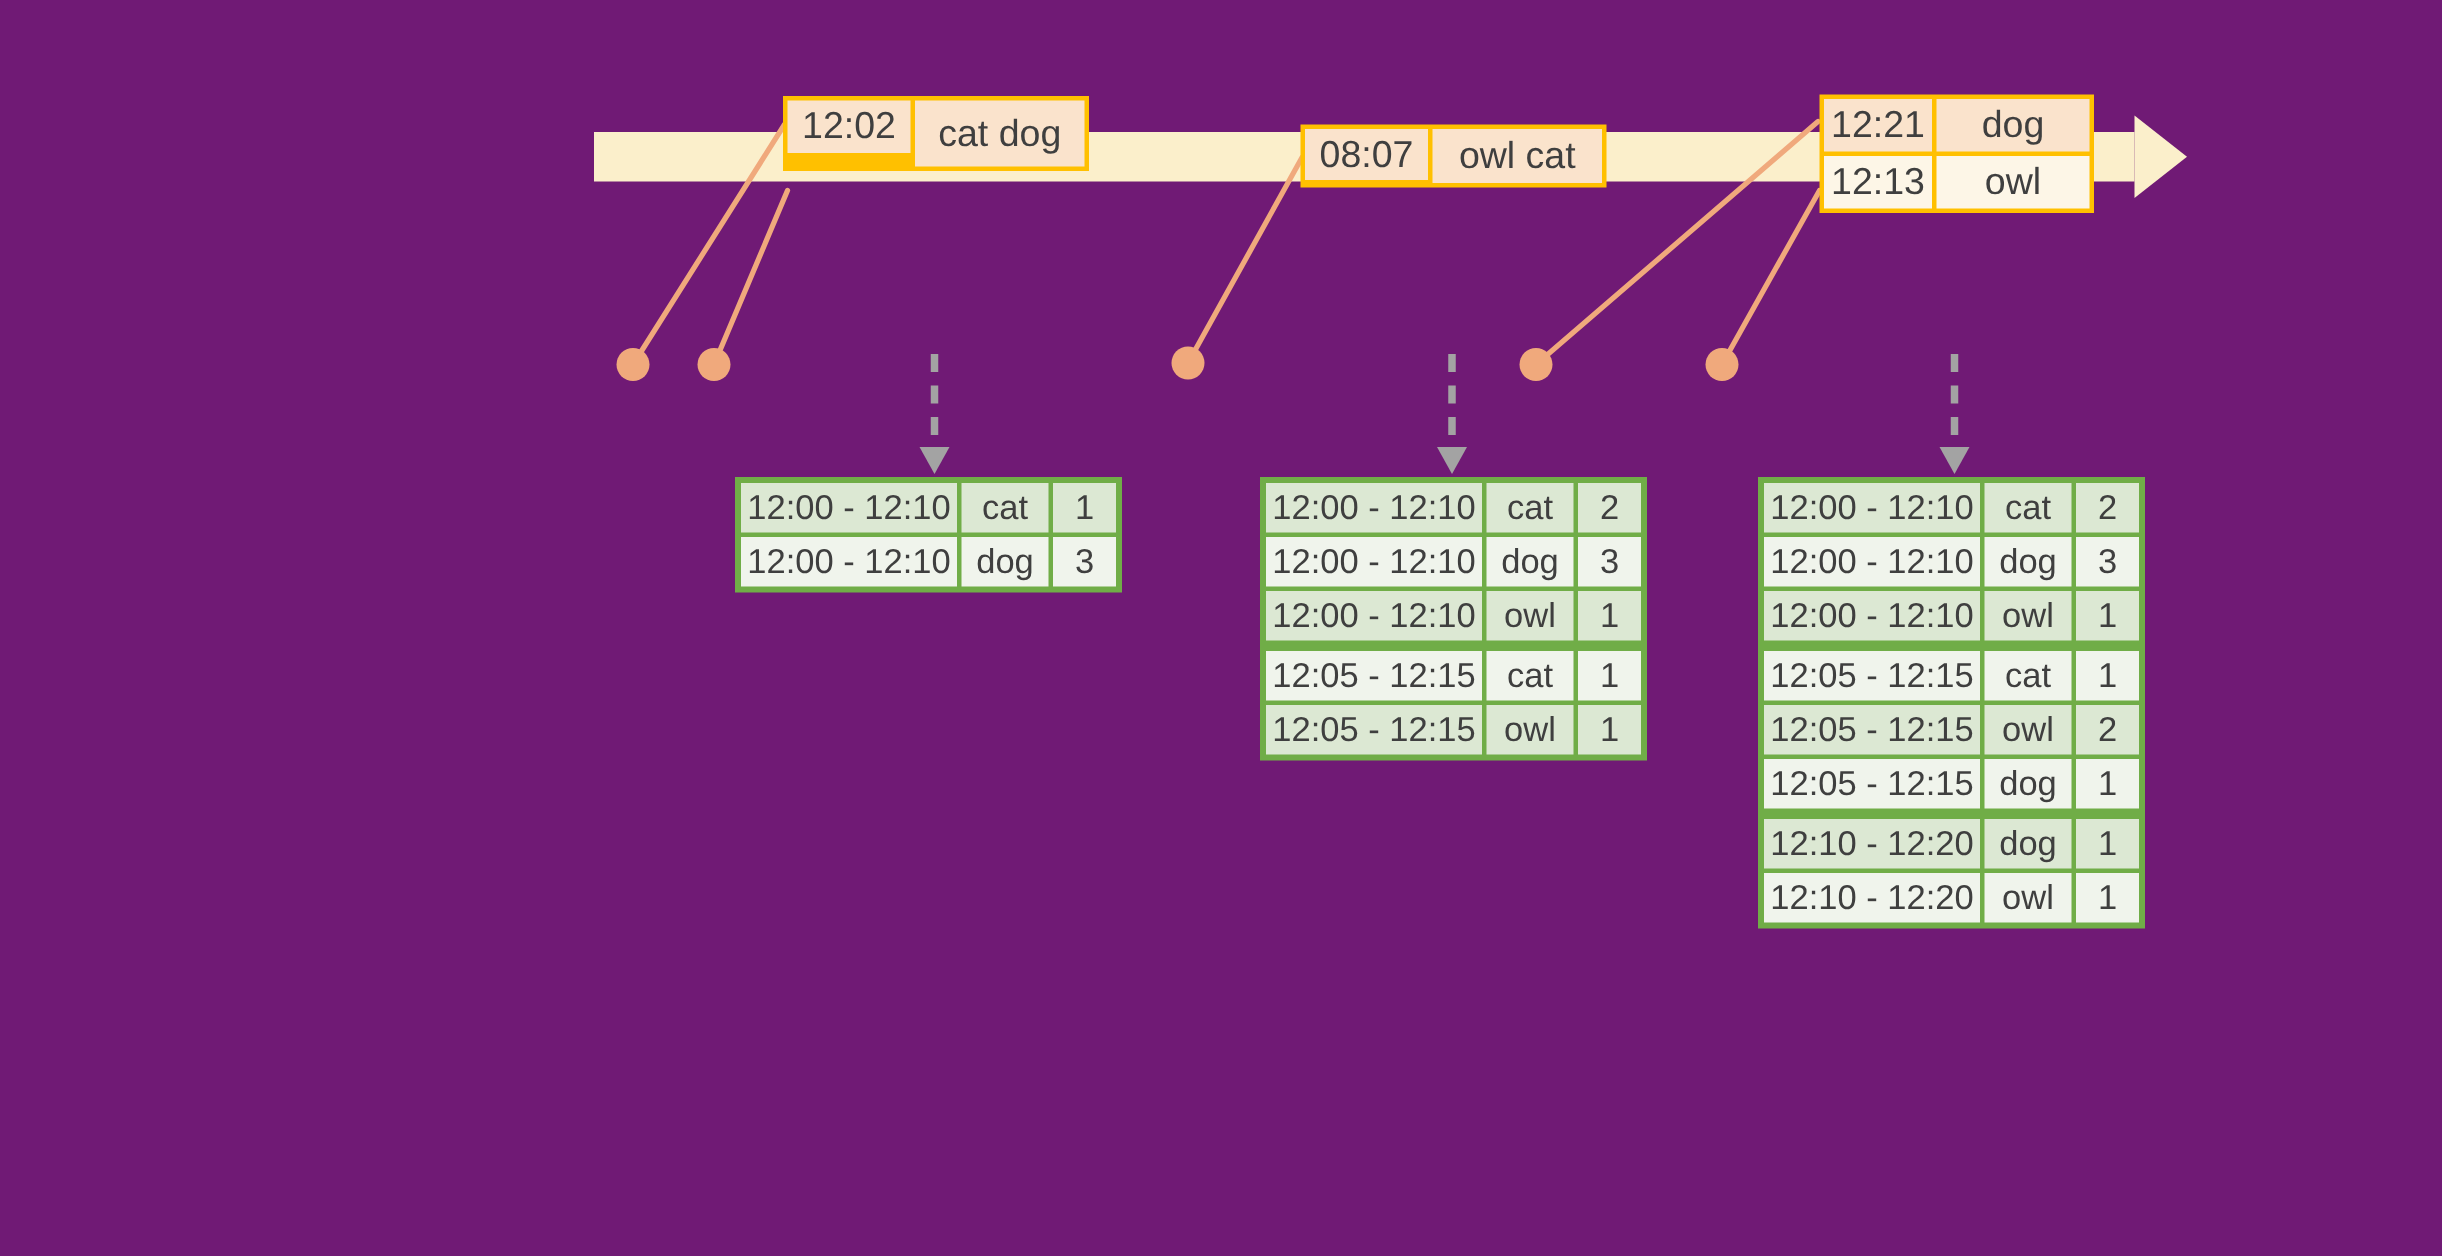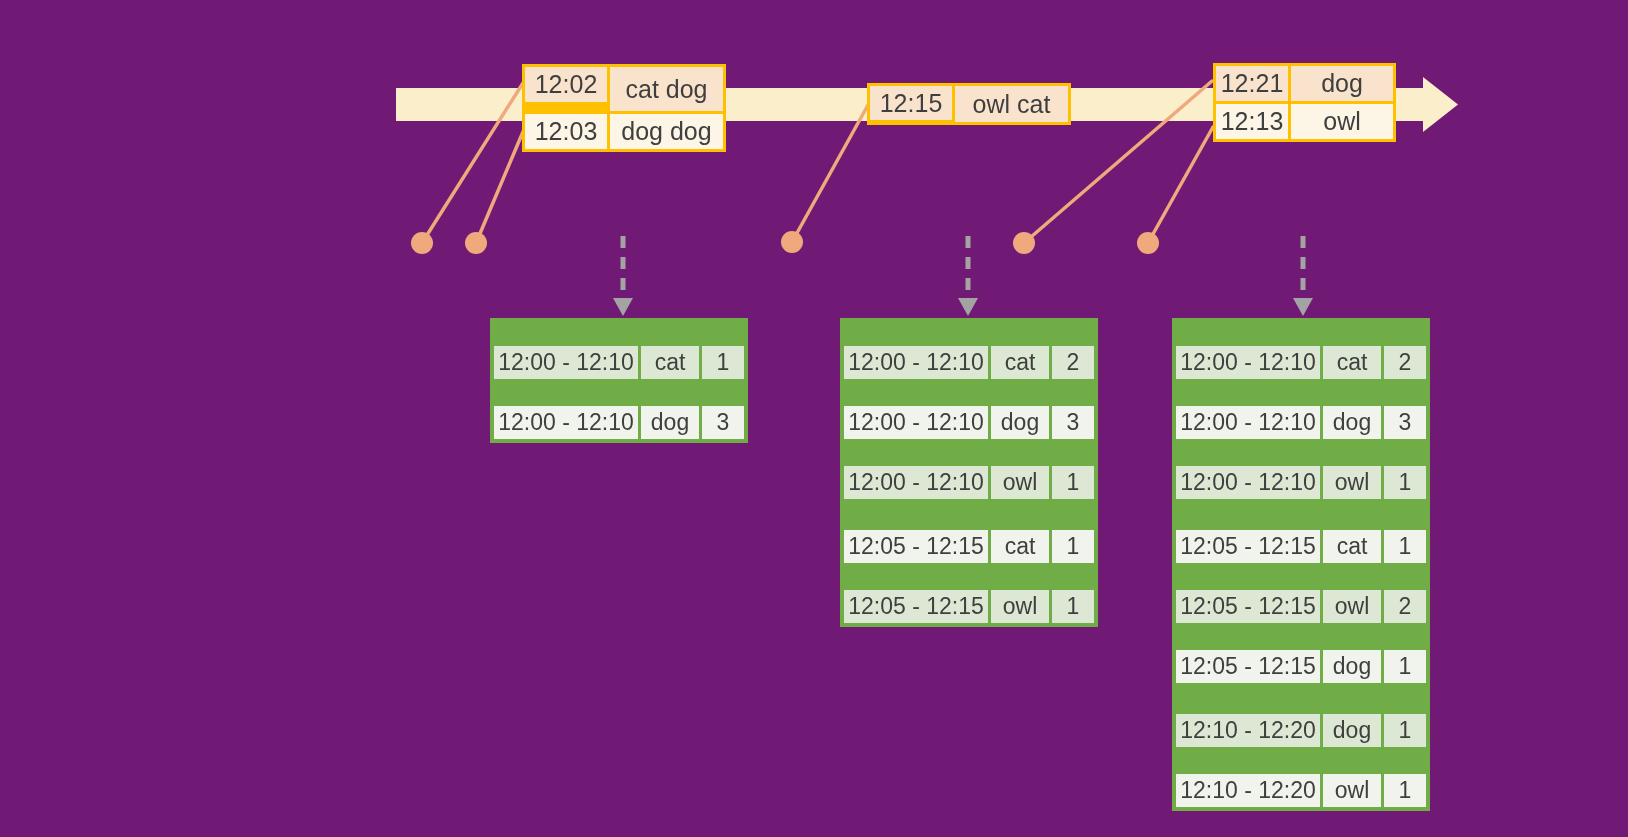--- a/index.html
+++ b/index.html
@@ -10,21 +10,21 @@
   #art{position:absolute;left:0;top:0;}
   .etable,.gtable{position:absolute;display:flex;flex-direction:column;box-sizing:border-box;}
   .etable{padding:3px;gap:3px;}
   .gtable{padding:4px;gap:3px;}
   .trow{display:flex;gap:3px;}
   .cell{
     display:flex;align-items:center;justify-content:center;
     box-sizing:border-box;white-space:nowrap;
   }
   .ecell{font-size:25px;}
-  .gcell{font-size:23px;margin-top:24px;}
+  .gcell{font-size:23px;}
 </style>
 </head>
 <body>
 
 <div id="canvas">
   <svg id="art" width="1628" height="837" viewBox="0 0 1628 837">
       <rect x="396" y="88" width="1027" height="33" fill="#FBEFCB"></rect>
       <polygon points="1423,77 1458,104.5 1423,132" fill="#FBEFCB"></polygon>
       <line x1="422" y1="243" x2="523" y2="83" stroke="#F0A97C" stroke-width="3.5" stroke-linecap="round"></line>
       <line x1="476" y1="243" x2="525" y2="127" stroke="#F0A97C" stroke-width="3.5" stroke-linecap="round"></line>
@@ -42,28 +42,24 @@
       <polygon points="958,298 978,298 968,316" fill="#A3A3A3"></polygon>
       <line x1="1303" y1="236" x2="1303" y2="300" stroke="#A3A3A3" stroke-width="5" stroke-dasharray="12 9"></line>
       <polygon points="1293,298 1313,298 1303,316" fill="#A3A3A3"></polygon>
     </svg>
   <div id="etables">
       <div class="etable" style="left: 522px; top: 64px; background: rgb(255, 192, 0);">
         <div class="trow">
           <div class="cell ecell" style="width: 82px; height: 35px; background: rgb(250, 227, 204); color: rgb(63, 63, 63);">12:02</div>
           <div class="cell ecell" style="width: 113px; height: 44px; background: rgb(250, 227, 204); color: rgb(63, 63, 63);">cat dog</div>
         </div>
-        <div class="trow">
-          <div class="cell ecell" style="width: 82px; height: 35px; background: rgb(253, 246, 231); color: rgb(63, 63, 63);">12:03</div>
-          <div class="cell ecell" style="width: 113px; height: 35px; background: rgb(253, 246, 231); color: rgb(63, 63, 63);">dog dog</div>
-        </div>
       </div>
       <div class="etable" style="left: 867px; top: 83px; background: rgb(255, 192, 0);">
         <div class="trow">
-          <div class="cell ecell" style="width: 82px; height: 34px; background: rgb(250, 227, 204); color: rgb(63, 63, 63);">12:15</div>
+          <div class="cell ecell" style="width: 82px; height: 34px; background: rgb(250, 227, 204); color: rgb(63, 63, 63);">08:07</div>
           <div class="cell ecell" style="width: 113px; height: 36px; background: rgb(250, 227, 204); color: rgb(63, 63, 63);">owl cat</div>
         </div>
       </div>
       <div class="etable" style="left: 1213px; top: 63px; background: rgb(255, 192, 0);">
         <div class="trow">
           <div class="cell ecell" style="width: 72px; height: 35px; background: rgb(250, 227, 204); color: rgb(63, 63, 63);">12:21</div>
           <div class="cell ecell" style="width: 102px; height: 35px; background: rgb(250, 227, 204); color: rgb(63, 63, 63);">dog</div>
         </div>
         <div class="trow">
           <div class="cell ecell" style="width: 72px; height: 35px; background: rgb(253, 246, 231); color: rgb(63, 63, 63); text-align: right;">12:13</div>

